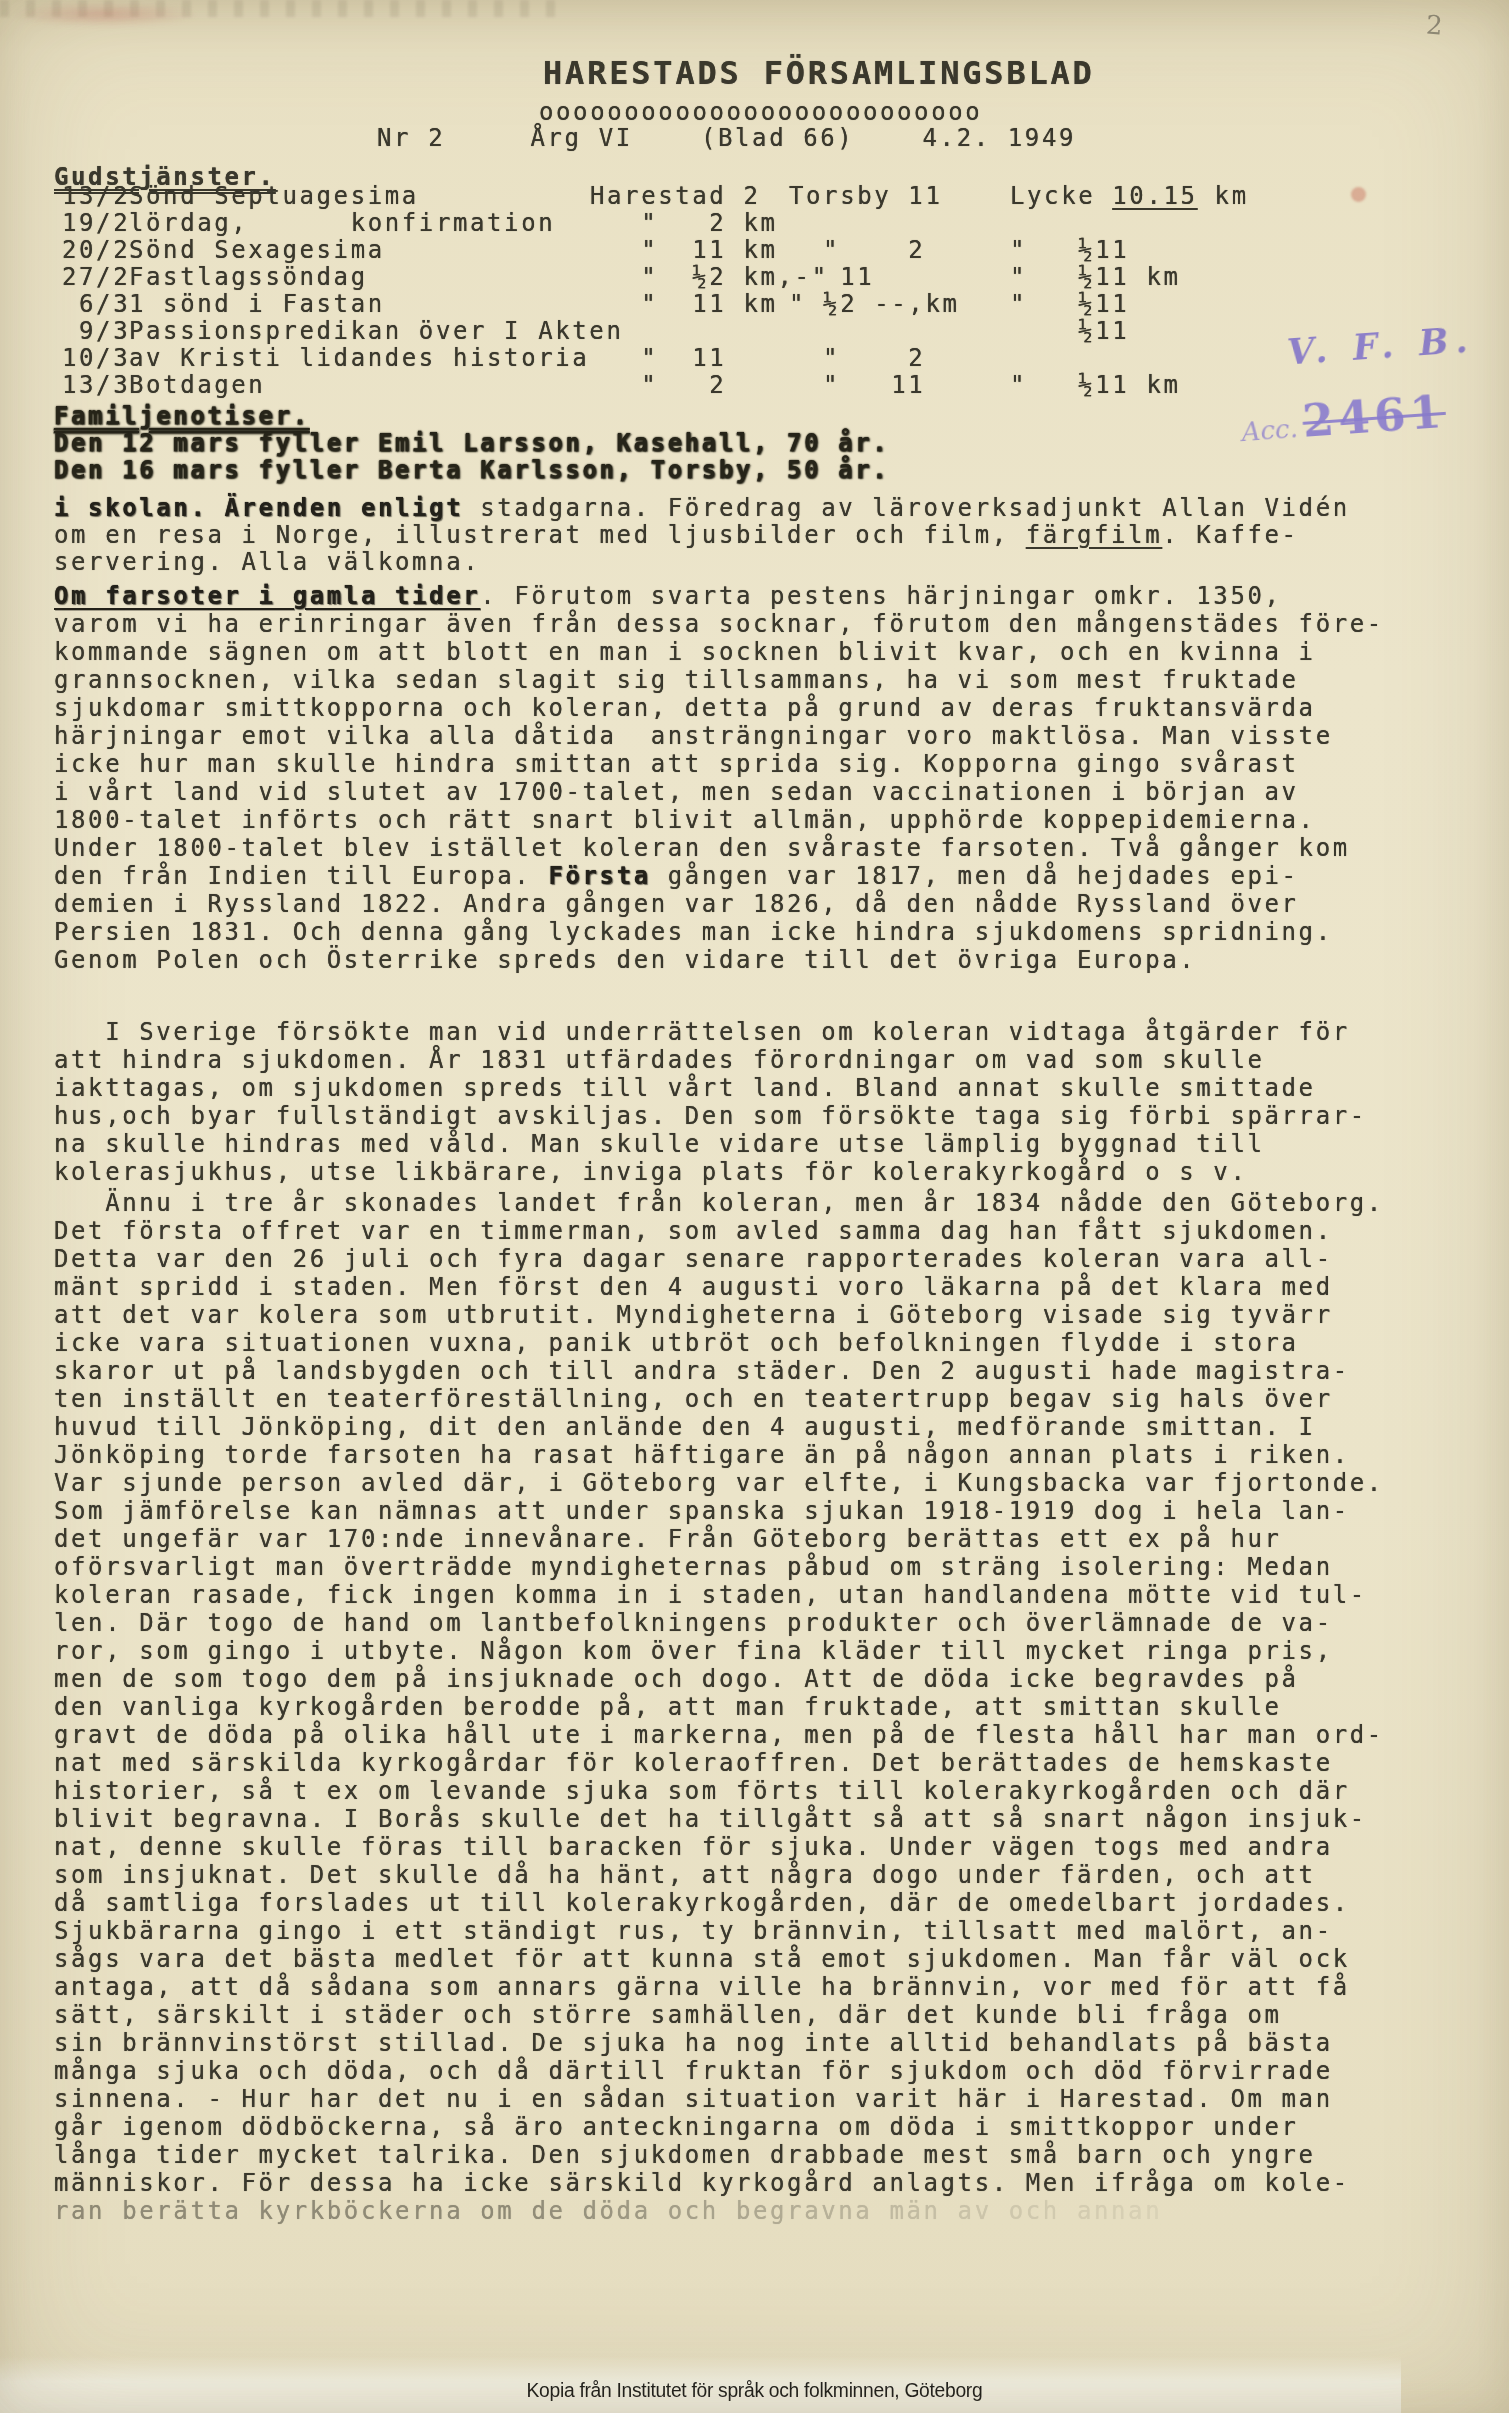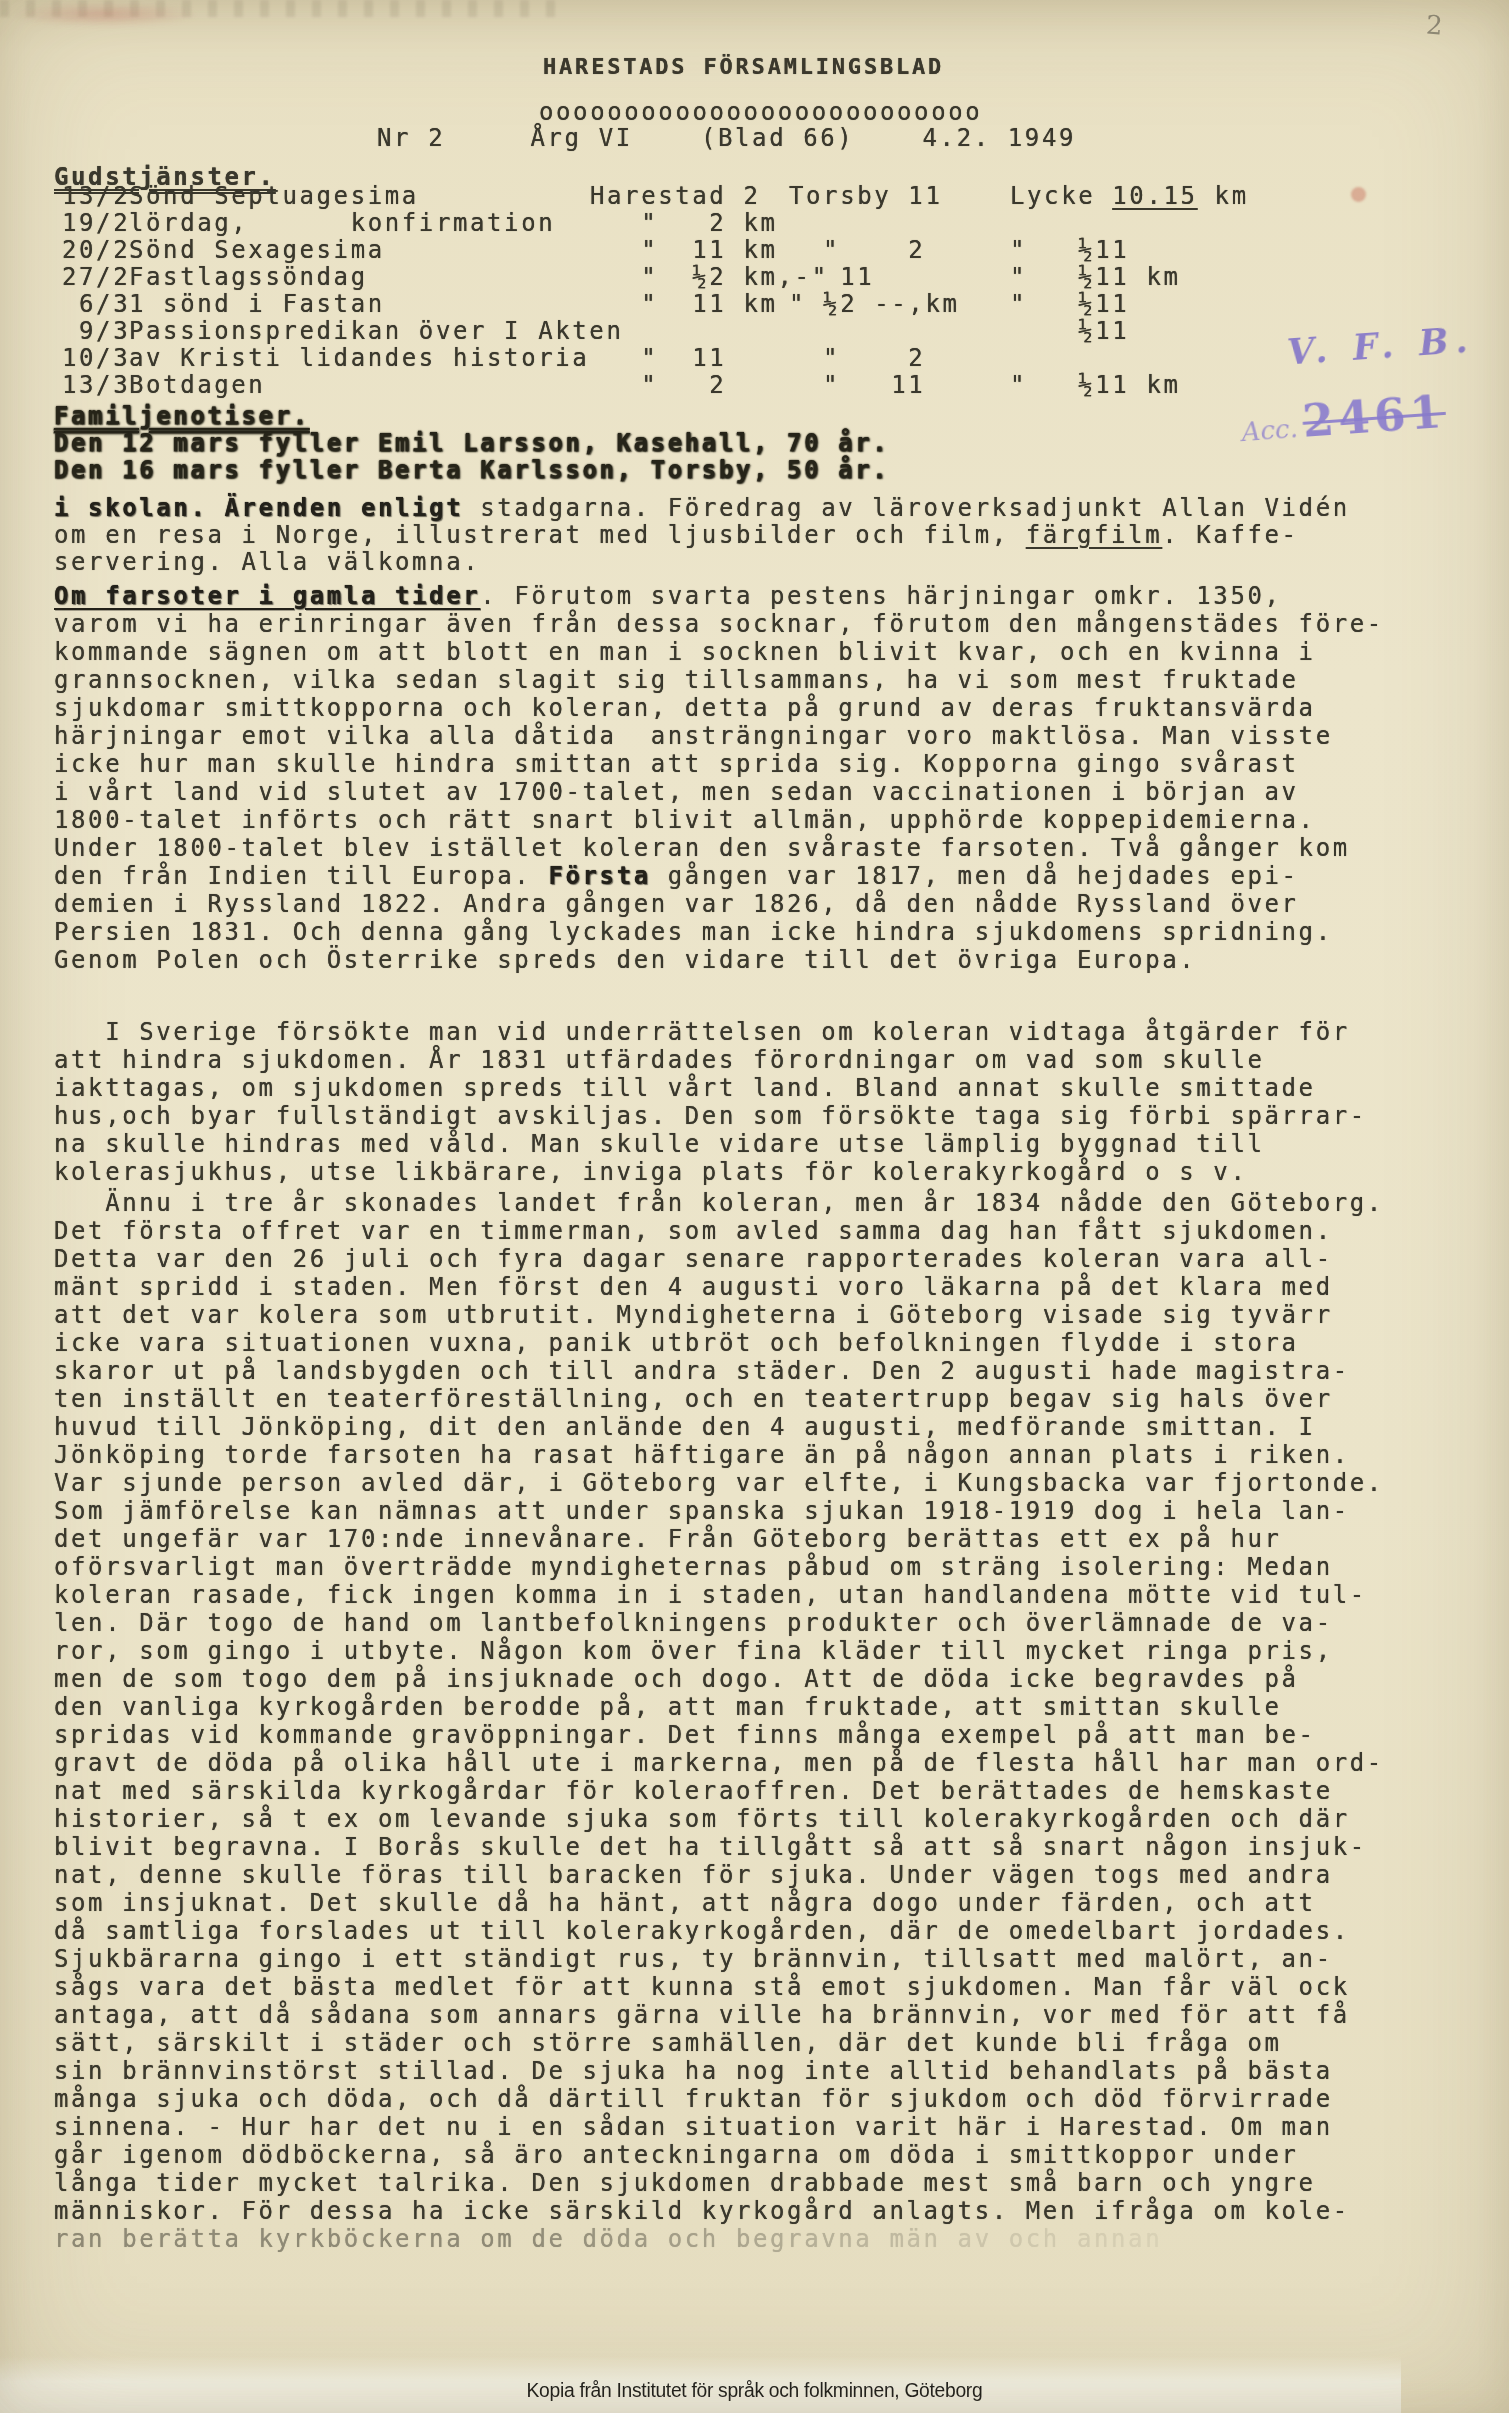--- a/index.html
+++ b/index.html
@@ -15,21 +15,21 @@
   .u{text-decoration:underline;text-decoration-thickness:1.7px;text-underline-offset:4px;}
   .smudge{font-weight:bold;color:#23211a;
     text-shadow:0 0 1.1px rgba(35,33,26,.95),1.1px 0.6px 1.1px rgba(35,33,26,.6);filter:blur(0.2px);}
   .heavy{font-weight:bold;color:#262419;
     text-shadow:0 0 1.7px #262419,1.1px 1.1px 1.7px rgba(38,36,25,.85),-0.6px 0.6px 1.1px rgba(38,36,25,.6);
     filter:blur(0.5px);}
   .faded{opacity:.5;filter:blur(0.6px);
     -webkit-mask-image:linear-gradient(90deg,#000 35%,rgba(0,0,0,.3) 70%,transparent 96%);
     mask-image:linear-gradient(90deg,#000 35%,rgba(0,0,0,.3) 70%,transparent 96%);}
   
-  .title{position:absolute;left:543px;top:54px;font-size:22px;font-weight:bold;letter-spacing:2.8px;}
+  .title{position:absolute;left:543px;top:54px;font-size:32px;font-weight:bold;letter-spacing:2.8px;}
   .divider{position:absolute;left:539px;top:98px;text-align:center;}
   .issue{position:absolute;left:377px;top:124px;}
   .pageno{position:absolute;left:1426px;top:10.2px;font-family:"DejaVu Serif",serif;
     font-size:26px;color:#7b7769;transform:rotate(4deg);opacity:.8;}
   
   .svc-heading{position:absolute;left:54px;top:163px;text-decoration:underline double;
     text-decoration-thickness:1.7px;text-underline-offset:4px;font-weight:bold;}
   .svc-table{position:absolute;left:0;top:183px;width:1263px;}
   .svc-row{position:relative;height:27px;}
   .cell{position:absolute;top:0;line-height:27px;white-space:pre;}
@@ -182,21 +182,20 @@
       <div class="line tw">Jönköping torde farsoten ha rasat häftigare än på någon annan plats i riken.</div>
       <div class="line tw">Var sjunde person avled där, i Göteborg var elfte, i Kungsbacka var fjortonde.</div>
       <div class="line tw">Som jämförelse kan nämnas att under spanska sjukan 1918-1919 dog i hela lan-</div>
       <div class="line tw">det ungefär var 170:nde innevånare. Från Göteborg berättas ett ex på hur</div>
       <div class="line tw">oförsvarligt man överträdde myndigheternas påbud om sträng isolering: Medan</div>
       <div class="line tw">koleran rasade, fick ingen komma in i staden, utan handlandena mötte vid tul-</div>
       <div class="line tw">len. Där togo de hand om lantbefolkningens produkter och överlämnade de va-</div>
       <div class="line tw">ror, som gingo i utbyte. Någon kom över fina kläder till mycket ringa pris,</div>
       <div class="line tw">men de som togo dem på insjuknade och dogo. Att de döda icke begravdes på</div>
       <div class="line tw">den vanliga kyrkogården berodde på, att man fruktade, att smittan skulle</div>
-      <div class="line tw">spridas vid kommande gravöppningar. Det finns många exempel på att man be-</div>
       <div class="line tw">gravt de döda på olika håll ute i markerna, men på de flesta håll har man ord-</div>
       <div class="line tw">nat med särskilda kyrkogårdar för koleraoffren. Det berättades de hemskaste</div>
       <div class="line tw">historier, så t ex om levande sjuka som förts till kolerakyrkogården och där</div>
       <div class="line tw">blivit begravna. I Borås skulle det ha tillgått så att så snart någon insjuk-</div>
       <div class="line tw">nat, denne skulle föras till baracken för sjuka. Under vägen togs med andra</div>
       <div class="line tw">som insjuknat. Det skulle då ha hänt, att några dogo under färden, och att</div>
       <div class="line tw">då samtliga forslades ut till kolerakyrkogården, där de omedelbart jordades.</div>
       <div class="line tw">Sjukbärarna gingo i ett ständigt rus, ty brännvin, tillsatt med malört, an-</div>
       <div class="line tw">sågs vara det bästa medlet för att kunna stå emot sjukdomen. Man får väl ock</div>
       <div class="line tw">antaga, att då sådana som annars gärna ville ha brännvin, vor med för att få</div>

